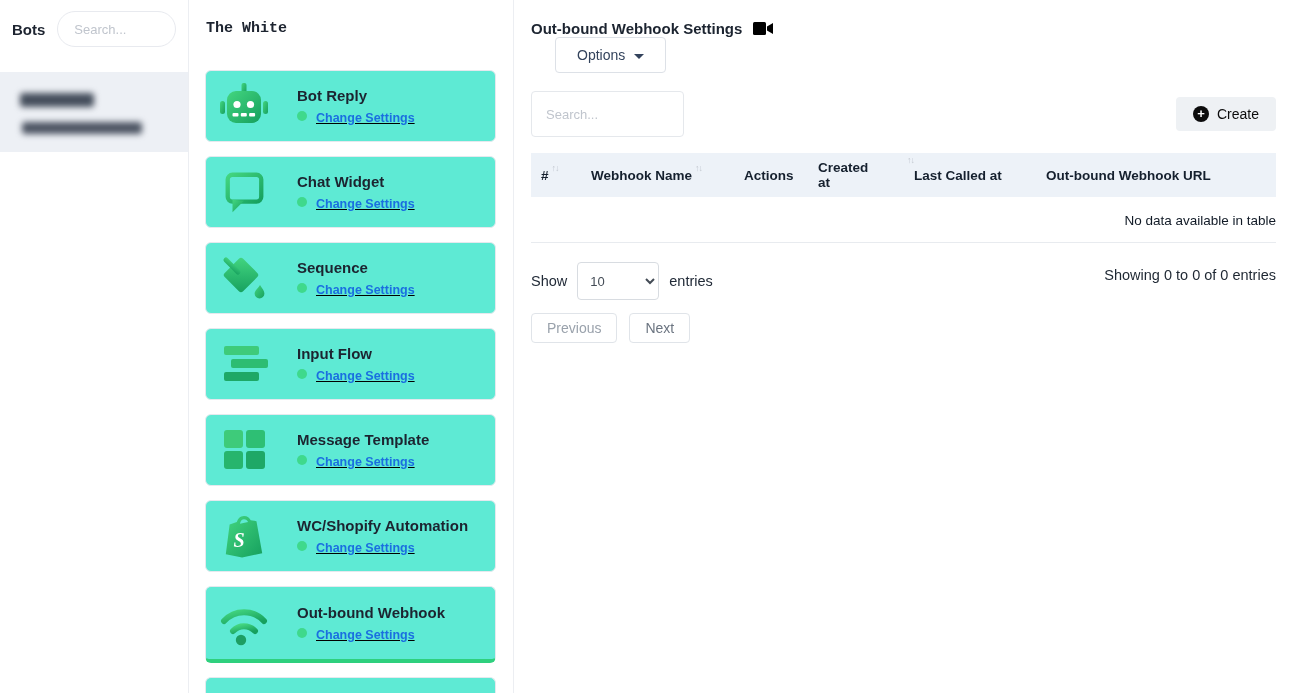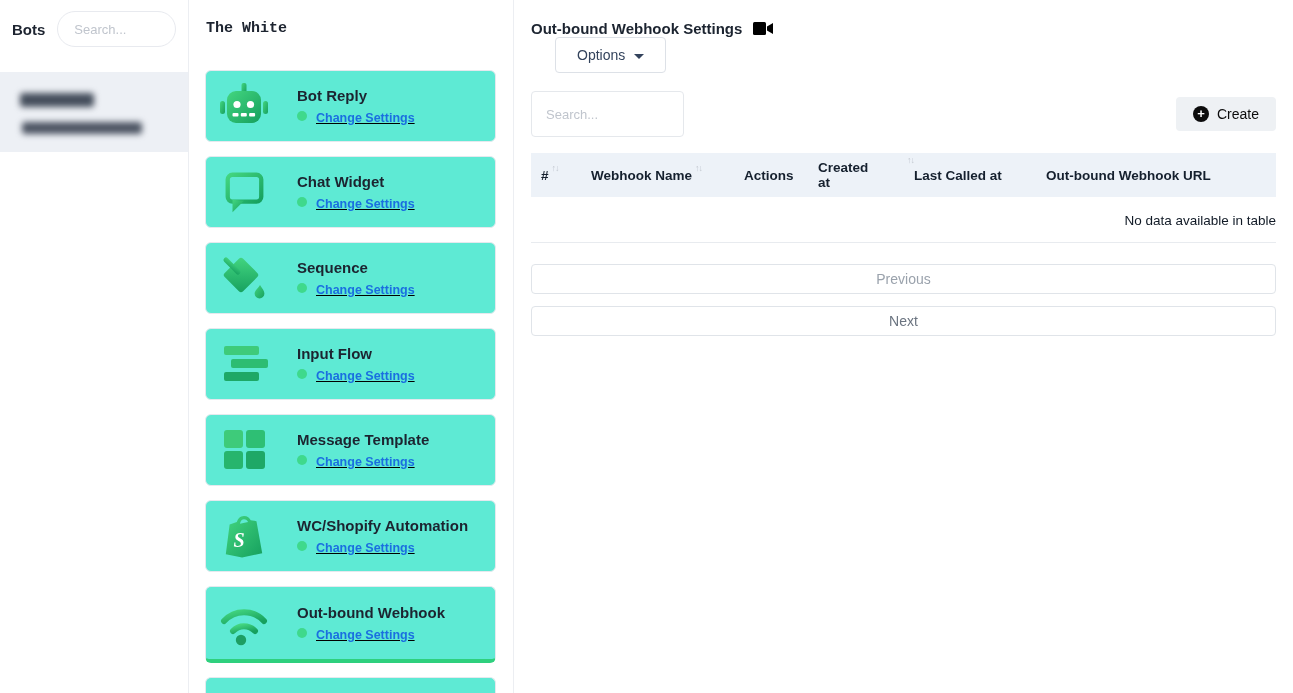--- a/index.html
+++ b/index.html
@@ -66,21 +66,21 @@
   .sort { font-size:9px; color:#c3c9d1; letter-spacing:-1px; position:relative; top:-5px; }
   .empty-row { text-align:right; font-size:13.5px; color:#111a26; padding:16px 0 14px;
                border-bottom:1px solid #e8ebef; }
 
   .table-footer { display:flex; justify-content:space-between; align-items:flex-start; margin-top:19px; }
   .show-group { display:flex; align-items:center; gap:10px; font-size:14.5px; color:#222b38; }
   .page-select { width:82px; height:38px; border:1px solid #d8dce1; border-radius:4px; font-size:13px;
                  color:#444c56; padding:0 8px; background:#fff; outline:none;
                  font-family:"Liberation Sans", sans-serif; }
   .summary { font-size:14.5px; color:#1e2732; padding-top:5px; }
-  .pager { display:flex; justify-content:flex-end; gap:12px; margin-top:21px;flex-direction:column; }
+  .pager { display:flex; gap:12px; margin-top:13px; }
   .page-btn { background:#fff; border:1px solid #e0e4e9; border-radius:4px; height:30px; padding:0 15px;
               font-size:14px; cursor:pointer; font-family:"Liberation Sans", sans-serif; }
   .page-btn.prev { color:#9aa2ac; }
   .page-btn.next { color:#6b7480; }
 </style>
 </head>
 <body>
 
 <div class="app">
 
@@ -301,20 +301,30 @@
         <div class="th th-last">
           <span>Last Called at</span>
         </div>
         <div class="th th-url">
           <span>Out-bound Webhook URL</span>
         </div>
       </div>
       <div class="empty-row">No data available in table</div>
     </div>
 
+    <div class="table-footer">
+      <div class="show-group">
+        <span>Show</span>
+        <select class="page-select">
+          <option>10</option>
+        </select>
+        <span>entries</span>
+      </div>
+      <span class="summary">Showing 0 to 0 of 0 entries</span>
+    </div>
 
     <div class="pager">
       <button class="page-btn prev">Previous</button>
       <button class="page-btn next">Next</button>
     </div>
 
   </div>
 </div>
 
 </body></html>

